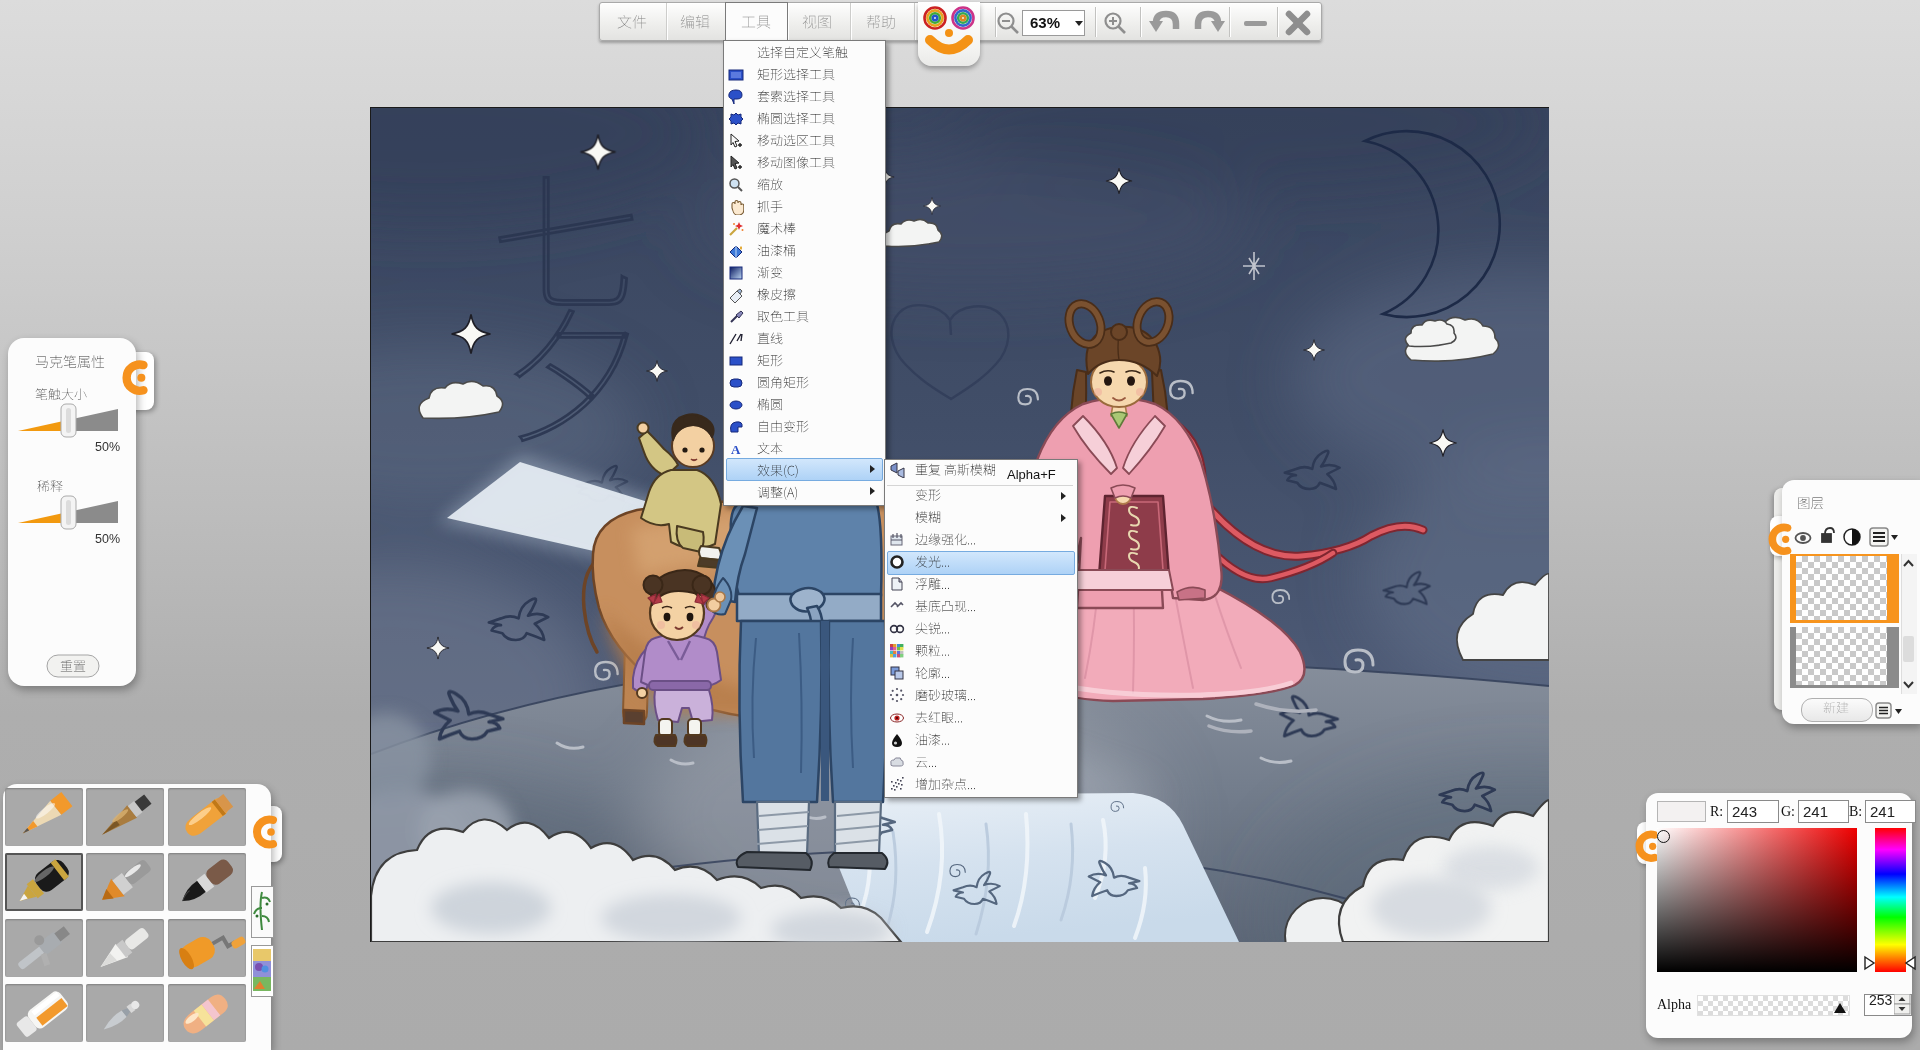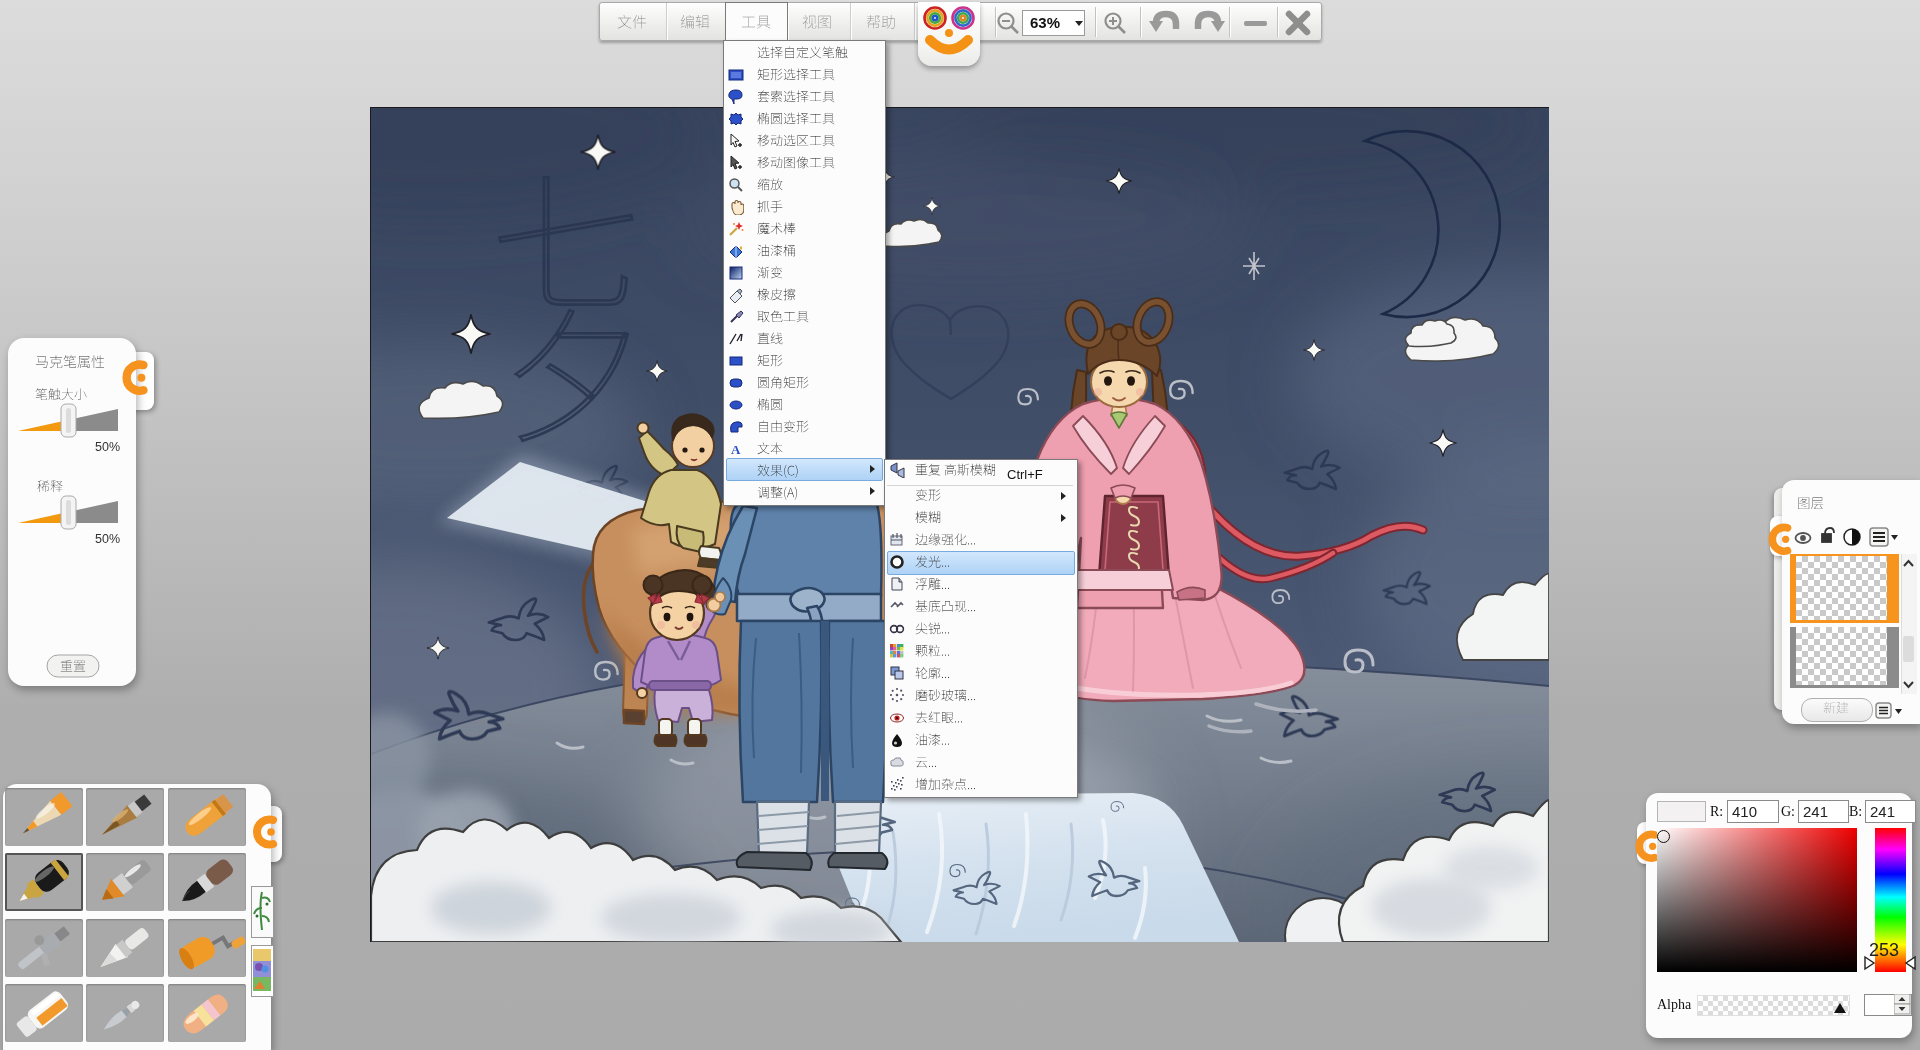--- a/index.html
+++ b/index.html
@@ -470,21 +470,21 @@
 <div class="abs" id="dropdown">
 <div class="hl" style="left:2px;top:417px;width:155px;height:21px"></div>
 <div class="arrow-r" style="left:146px;top:424px"></div>
 <div class="arrow-r" style="left:146px;top:446px"></div>
 </div>
 <div class="abs" id="submenu">
 <div class="abs" style="left:2px;top:25px;width:186px;height:1px;background:#d5d5d5;z-index:27"></div>
 <div class="hl" style="left:2px;top:91px;width:186px;height:22px"></div>
 <div class="arrow-r" style="left:176px;top:32px"></div>
 <div class="arrow-r" style="left:176px;top:54px"></div>
-<div class="abs" style="left:122px;top:7px;font-size:13px;color:#141414">Ctrl+F</div>
+<div class="abs" style="left:122px;top:7px;font-size:13px;color:#141414">Alpha+F</div>
 </div>
 <svg class="abs" style="left:728px;top:67px;z-index:30" width="16" height="16" viewBox="0 0 16 16">
     <rect x="1" y="3" width="14" height="10" fill="#2b50c8" stroke="#16287a"></rect>
     <rect x="3" y="5" width="10" height="6" fill="#5b7ade"></rect>
   </svg>
 <svg class="abs" style="left:728px;top:89px;z-index:30" width="16" height="16" viewBox="0 0 16 16">
     <path d="M8,1 q6,0 6,5 q0,4 -5,4 l-3,0 l0,5 l-2,-5 q-4,-1 -3,-5 q1,-4 7,-4 Z" fill="#2b50c8" stroke="#16287a"></path>
   </svg>
 <svg class="abs" style="left:728px;top:111px;z-index:30" width="16" height="16" viewBox="0 0 16 16">
     <path d="M8,2 l2,2 3,-1 0,3 2,2 -2,2 0,3 -3,-1 -2,2 -2,-2 -3,1 0,-3 -2,-2 2,-2 0,-3 3,1 Z" fill="#2b50c8" stroke="#16287a"></path>
@@ -835,39 +835,39 @@
 <div class="htab" style="left:1637px;top:822px;width:24px;height:42px"></div>
 <svg class="abs" style="left:0;top:0;z-index:12;overflow:visible" width="10" height="10">
     <g transform="translate(1646,833) scale(0.95,0.95)">
       <path d="M9,2 A12.5,12.5 0 1 0 9,26" fill="none" stroke="#f6921e" stroke-width="8" stroke-linecap="round"></path>
       <circle cx="7" cy="14" r="3.8" fill="#f6921e"></circle>
     </g>
   </svg>
 <div class="panel" style="left:1646px;top:793px;width:266px;height:245px;border-radius:12px"></div>
 <div class="abs" style="left:1657px;top:801px;width:47px;height:19px;background:#f3f1f1;border:1px solid #b5b5b5;z-index:12"></div>
 <div class="abs" style="left:1710px;top:804px;font-family:'Liberation Serif',serif;font-size:14px;color:#111;z-index:12">R:</div>
-<div class="abs" style="left:1727px;top:800px;width:46px;height:21px;background:#fff;border:1px solid #8a8a8a;z-index:12;font-size:15px;color:#222;padding-left:4px;line-height:21px">410</div>
+<div class="abs" style="left:1727px;top:800px;width:46px;height:21px;background:#fff;border:1px solid #8a8a8a;z-index:12;font-size:15px;color:#222;padding-left:4px;line-height:21px">243</div>
 <div class="abs" style="left:1781px;top:804px;font-family:'Liberation Serif',serif;font-size:14px;color:#111;z-index:12">G:</div>
 <div class="abs" style="left:1798px;top:800px;width:45px;height:21px;background:#fff;border:1px solid #8a8a8a;z-index:12;font-size:15px;color:#222;padding-left:4px;line-height:21px">241</div>
 <div class="abs" style="left:1849px;top:804px;font-family:'Liberation Serif',serif;font-size:14px;color:#111;z-index:12">B:</div>
 <div class="abs" style="left:1865px;top:800px;width:45px;height:21px;background:#fff;border:1px solid #8a8a8a;z-index:12;font-size:15px;color:#222;padding-left:4px;line-height:21px">241</div>
 <div class="abs" style="left:1657px;top:828px;width:200px;height:144px;background:linear-gradient(to top,#000,rgba(0,0,0,0)),linear-gradient(to right,#fff,#ef0000);z-index:12"></div>
 <div class="abs" style="left:1657px;top:830px;width:11px;height:11px;border:1.5px solid #111;border-radius:50%;z-index:13"></div>
 <div class="abs" style="left:1875px;top:828px;width:31px;height:144px;background:linear-gradient(to bottom,#ff0000 0%,#ff00ff 15%,#0000ff 32%,#00ffff 48%,#00ff00 62%,#ffff00 81%,#ff7700 91%,#ff0000 100%);z-index:12"></div>
 <svg class="abs" style="left:1863px;top:955px;z-index:13" width="54" height="16">
     <path d="M2,2 L11,8 L2,14 Z" fill="#fff" stroke="#222" stroke-width="1.4"></path>
     <path d="M52,2 L43,8 L52,14 Z" fill="#fff" stroke="#222" stroke-width="1.4"></path>
   </svg>
 <div class="abs" style="left:1657px;top:997px;font-family:'Liberation Serif',serif;font-size:14px;color:#111;z-index:12">Alpha</div>
 <div class="abs" style="left:1697px;top:995px;width:151px;height:19px;background:repeating-conic-gradient(#dcdcdc 0% 25%,#fff 0% 50%) 0 0/10px 10px;border:1px solid #e0e0e0;z-index:12"></div>
 <svg class="abs" style="left:1832px;top:1001px;z-index:13" width="16" height="14">
     <path d="M8,2 L14,12 L2,12 Z" fill="#111"></path>
   </svg>
 <div class="abs" style="left:1864px;top:994px;width:46px;height:20px;background:#fff;border:1px solid #8a8a8a;z-index:12"></div>
-<div class="abs" style="left:1869px;top:940px;font-size:18px;color:#222;z-index:13">253</div>
+<div class="abs" style="left:1869px;top:992px;font-size:14px;color:#222;z-index:13">253</div>
 <svg class="abs" style="left:1894px;top:994px;z-index:13" width="17" height="21">
     <rect x="0" y="0" width="16" height="10" fill="#f0f0ee" stroke="#999"></rect>
     <rect x="0" y="10" width="16" height="10" fill="#f0f0ee" stroke="#999"></rect>
     <path d="M8,3 l3.5,4 -7,0 Z" fill="#333"></path>
     <path d="M8,17 l3.5,-4 -7,0 Z" fill="#333"></path>
   </svg>
 <svg id="txt" width="1920" height="1050" viewBox="0 0 1920 1050" style="position:absolute;left:0;top:0;z-index:40;pointer-events:none">
     <g transform="translate(617.0 27.5) scale(0.015000 -0.015000)" fill="#7e7e7e">
       <use href="#g6587" x="0"></use>
       <use href="#g4EF6" x="1000"></use>

